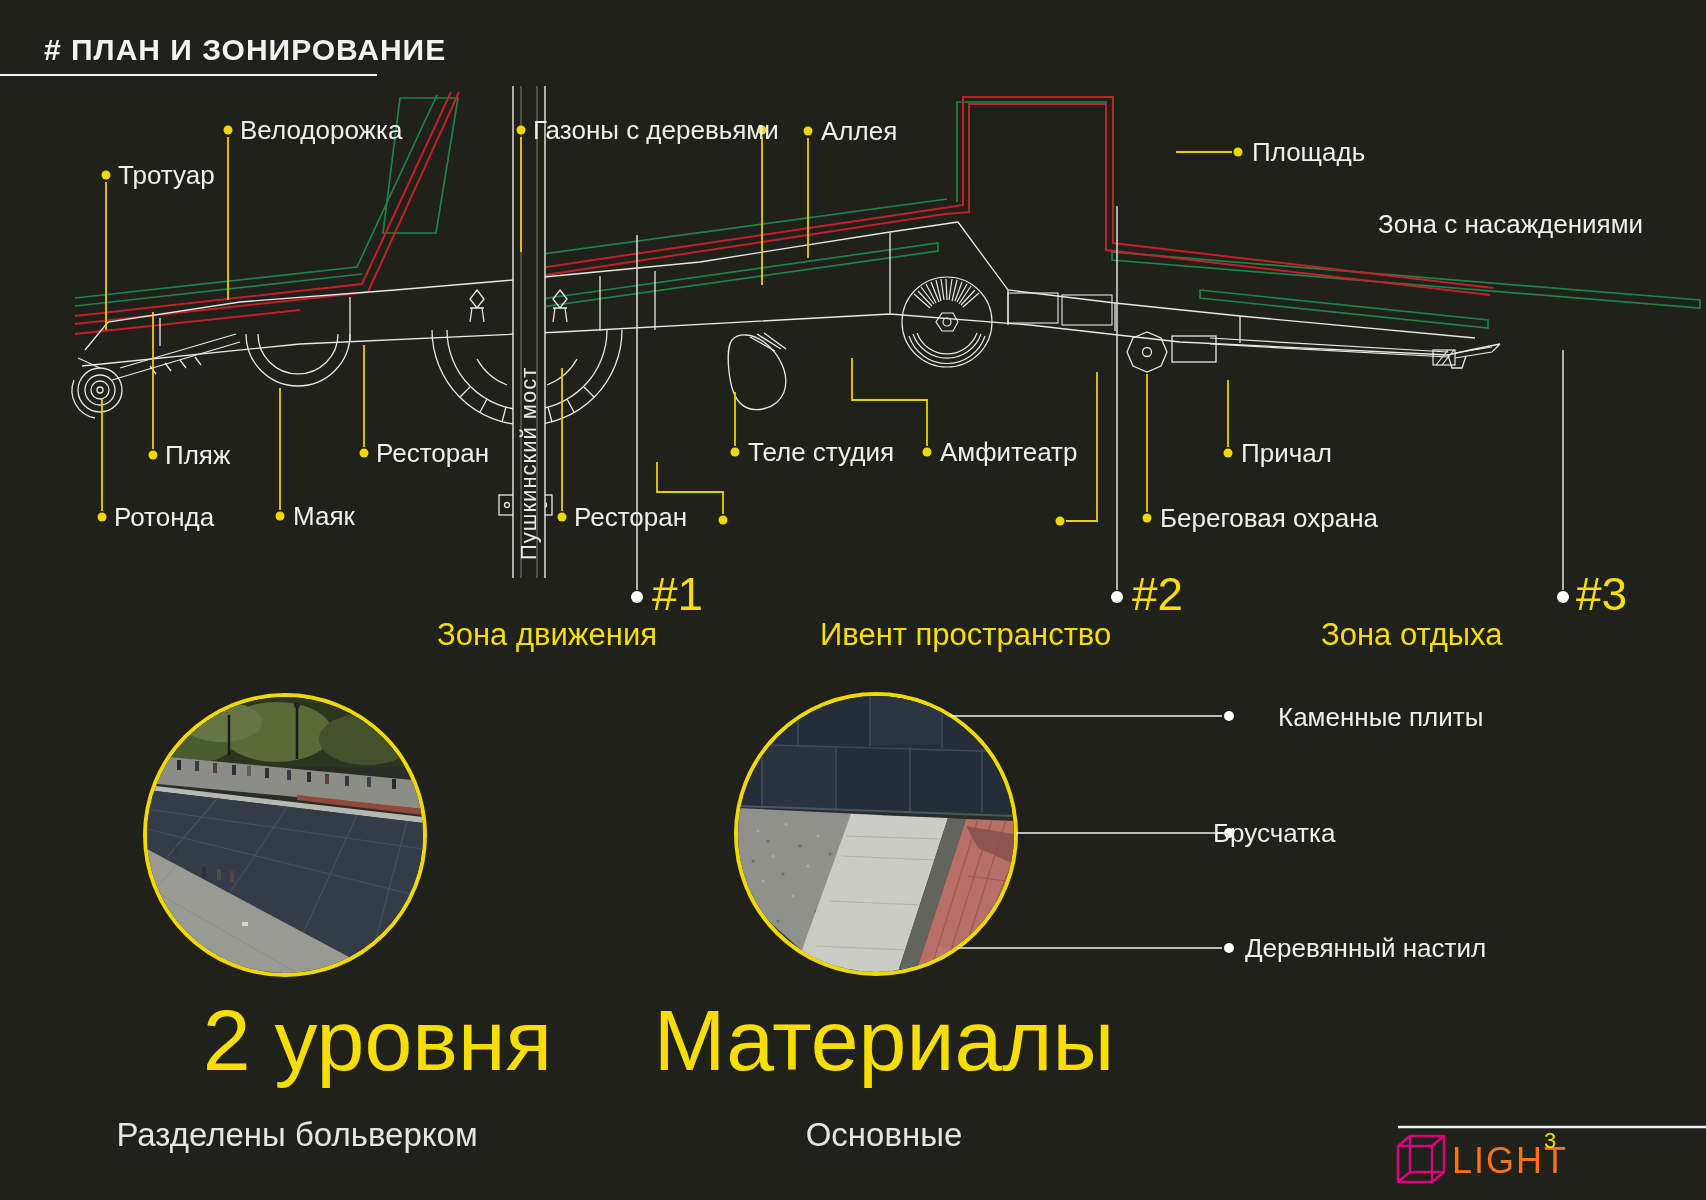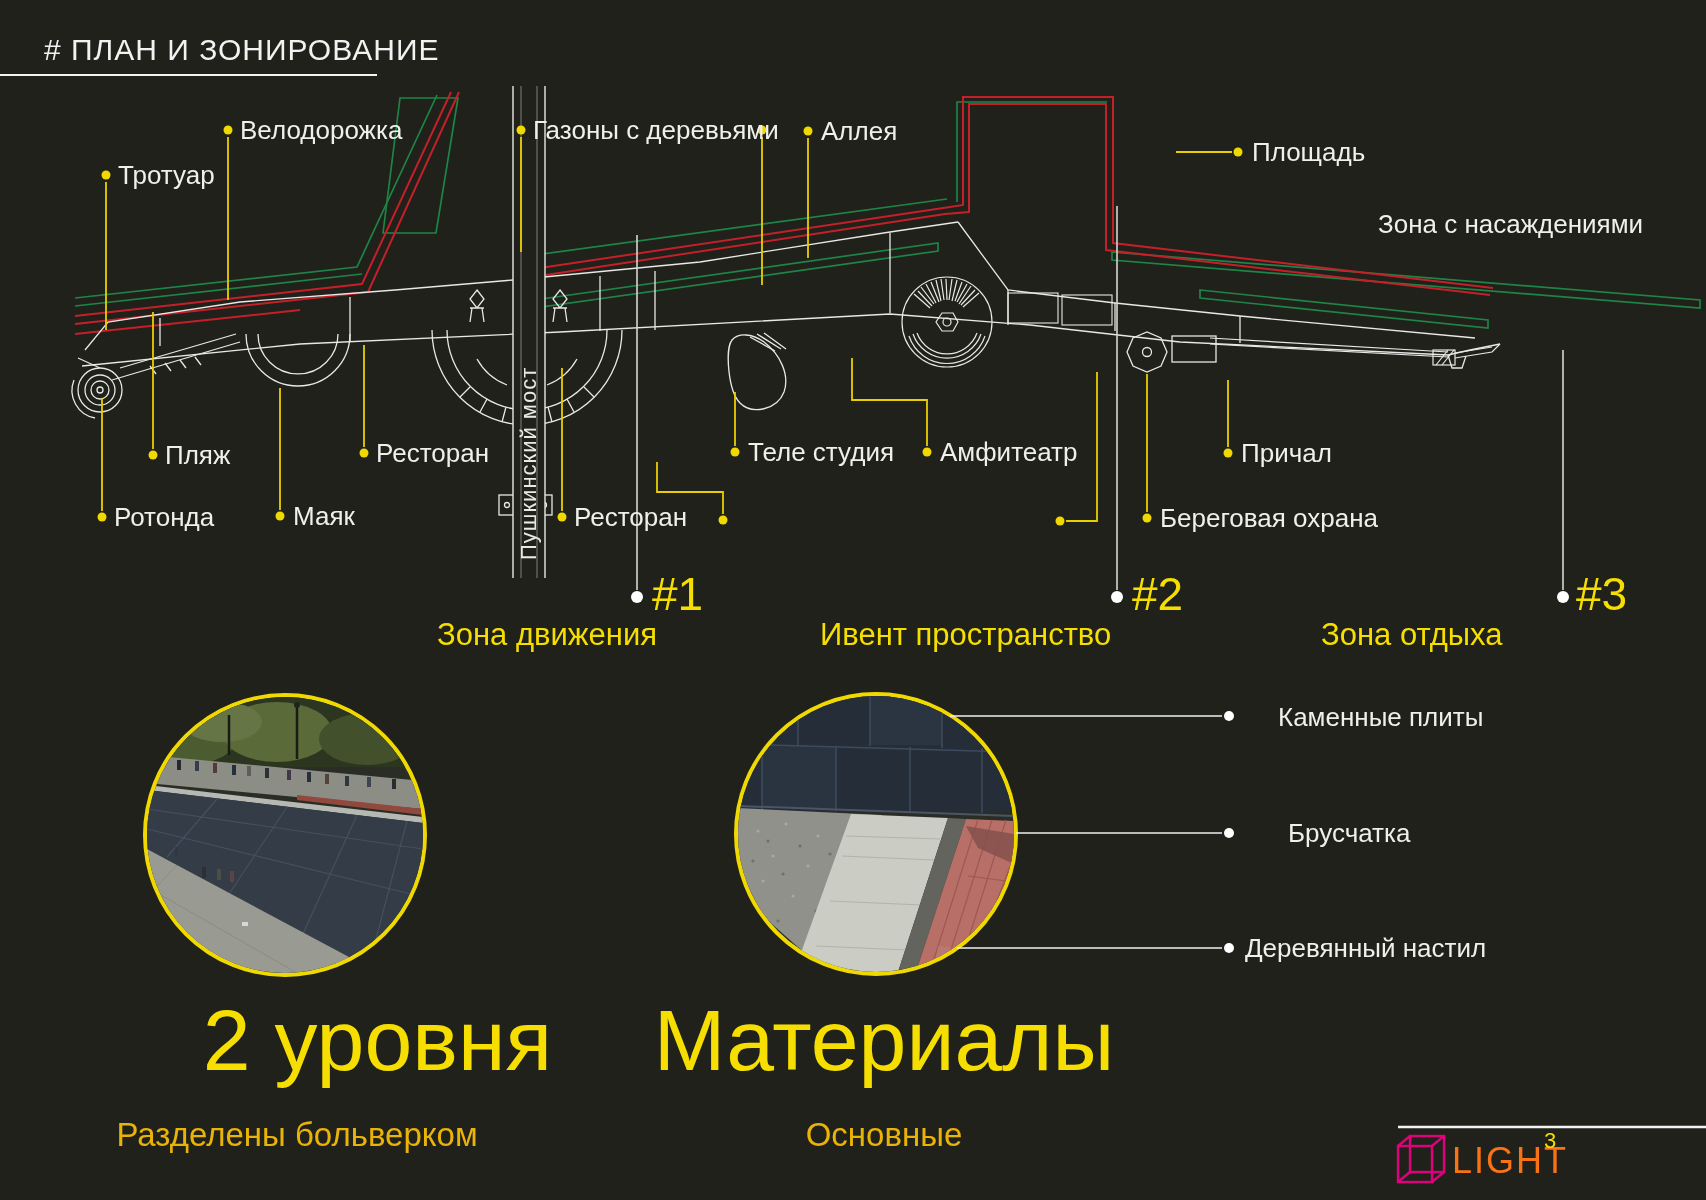--- a/index.html
+++ b/index.html
@@ -1,26 +1,26 @@
 <!DOCTYPE html>
 <html><head>
 <meta charset="utf-8">
 <style>
   html,body{margin:0;padding:0;background:#14160f;}
   .slide{position:relative;width:1706px;height:1200px;background:#1f211a;overflow:hidden;
          font-family:"Liberation Sans","DejaVu Sans",sans-serif;}
   .slide *{box-sizing:border-box;}
   .abs{position:absolute;}
   svg.overlay{position:absolute;left:0;top:0;}
-  .page-title{color:#f2f2f2;font-size:30px;letter-spacing:1px;font-weight:400;white-space:nowrap;}
+  .page-title{color:#f2f2f2;font-size:30px;letter-spacing:1px;font-weight:700;white-space:nowrap;}
   .lbl{color:#efefec;font-size:26px;font-weight:300;line-height:30px;white-space:nowrap;}
   .zone-marker{color:#f6df00;font-size:46px;font-weight:400;line-height:50px;white-space:nowrap;}
   .zone-name{color:#f6df00;font-size:31px;font-weight:400;line-height:36px;text-align:left;width:400px;white-space:nowrap;}
   .big-heading{color:#f6df00;font-size:86px;font-weight:400;line-height:92px;text-align:center;width:520px;white-space:nowrap;}
-  .sub-heading{color:#eab308;font-size:33px;font-weight:300;line-height:38px;text-align:center;width:520px;white-space:nowrap;}
+  .sub-heading{color:#e5e5e5;font-size:33px;font-weight:300;line-height:38px;text-align:center;width:520px;white-space:nowrap;}
   .photo-circle{position:absolute;width:284px;height:284px;border-radius:50%;
                 border:4px solid #f0d900;overflow:hidden;background:#2a2d26;}
   .brand-text{color:#f97316;font-size:36px;letter-spacing:2px;font-weight:400;white-space:nowrap;}
   .brand-sup{color:#f6df00;font-size:22px;font-weight:400;}
 </style>
 </head>
 <body>
 
 <div class="slide">
 
@@ -292,21 +292,21 @@
   <div class="abs lbl" style="left:1160px;top:503px;">Береговая охрана</div>
 
   <div class="abs zone-marker" style="left:652px;top:569px;">#1</div>
   <div class="abs zone-marker" style="left:1132px;top:569px;">#2</div>
   <div class="abs zone-marker" style="left:1576px;top:569px;">#3</div>
   <div class="abs zone-name" style="left:437px;top:617px;">Зона движения</div>
   <div class="abs zone-name" style="left:820px;top:617px;">Ивент пространство</div>
   <div class="abs zone-name" style="left:1321px;top:617px;">Зона отдыха</div>
 
   <div class="abs lbl" style="left:1245px;top:702px;margin-left:33px;">Каменные плиты</div>
-  <div class="abs lbl" style="left:1288px;top:818px;">Брусчатка</div>
+  <div class="abs lbl" style="left:1213px;top:818px;">Брусчатка</div>
   <div class="abs lbl" style="left:1245px;top:933px;">Деревянный настил</div>
 
   <div class="abs big-heading" style="left:32px;top:994px;text-align:right;">2 уровня</div>
   <div class="abs sub-heading" style="left:37px;top:1116px;">Разделены больверком</div>
   <div class="abs big-heading" style="left:624px;top:994px;">Материалы</div>
   <div class="abs sub-heading" style="left:624px;top:1116px;">Основные</div>
 
   <div class="abs brand-text" style="left:1452px;top:1140px;">LIGHT</div>
   <div class="abs brand-sup" style="left:1544px;top:1128px;">3</div>
 

